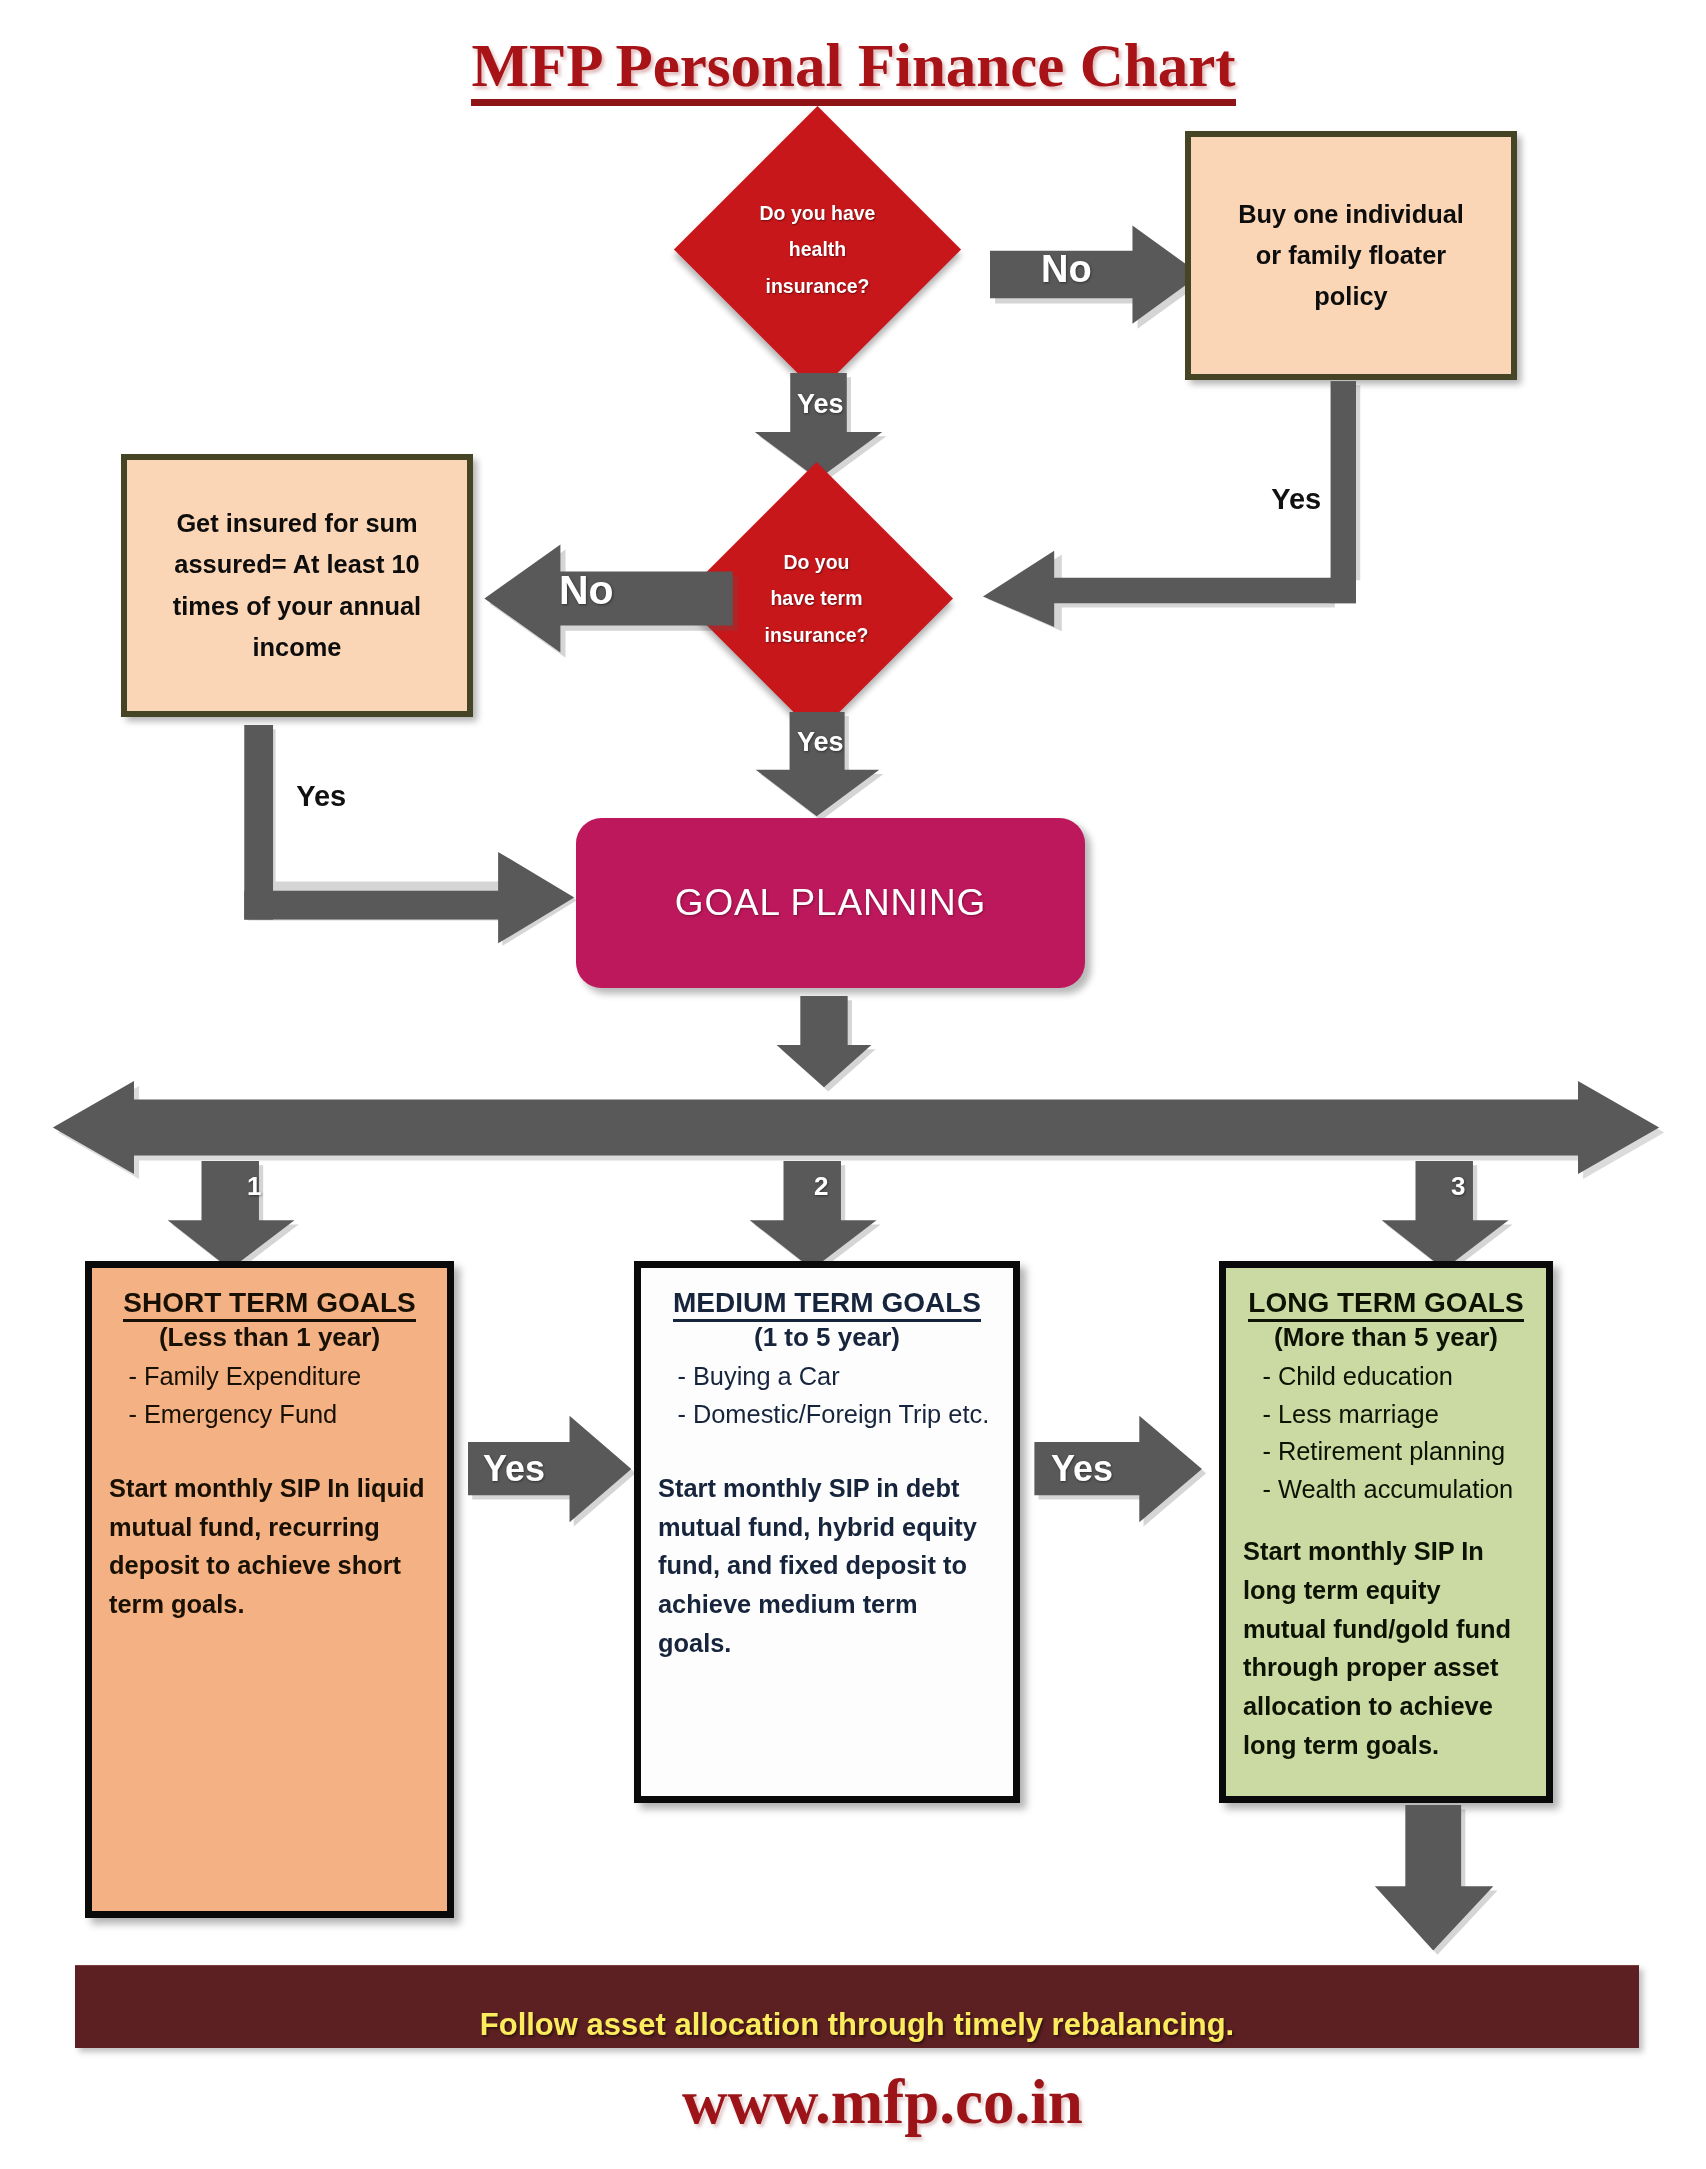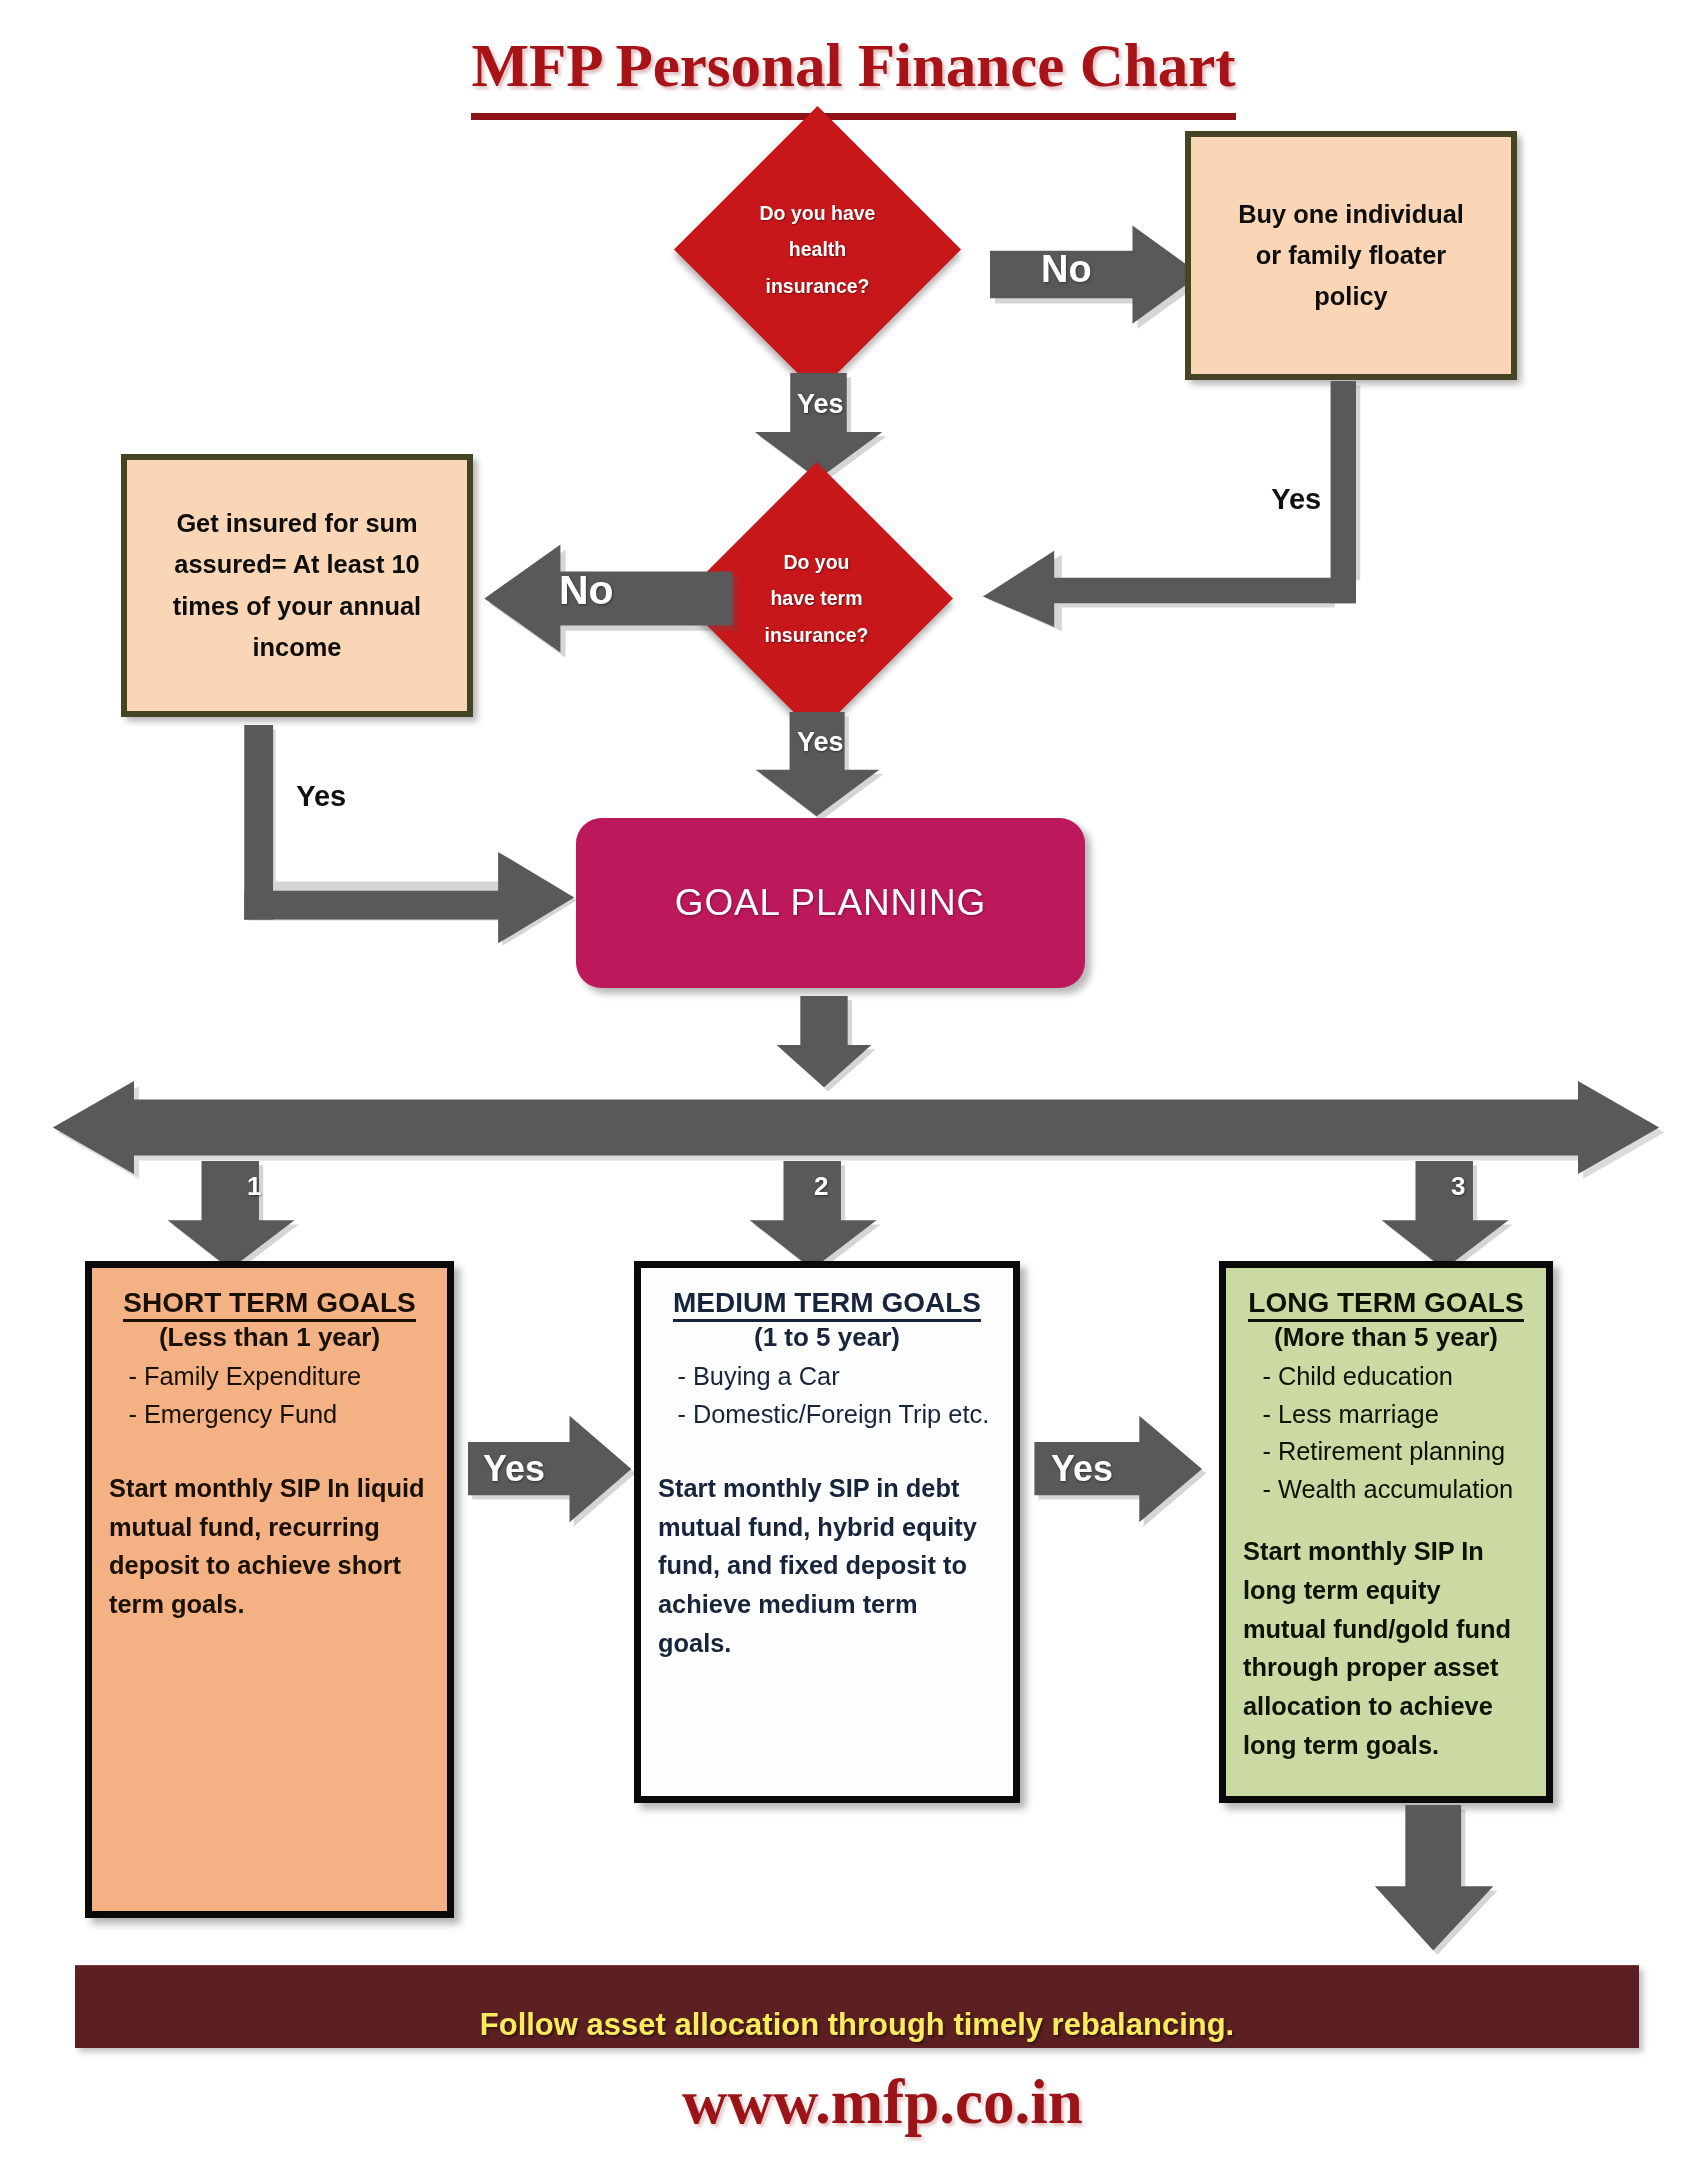--- a/index.html
+++ b/index.html
@@ -25,21 +25,21 @@
     text-align: center;
     font-family: "Liberation Serif", serif;
     font-weight: bold;
     font-size: 61px;
     color: #a81318;
     letter-spacing: 0px;
     text-shadow: 2.5px 2.5px 3.4px rgba(160,60,60,0.35);
   }
   .title span.ul {
     border-bottom: 7.6px solid #8e1418;
-    padding-bottom: 14px;
+    padding-bottom: 0;
   }
 
   
   .diamond {
     position: absolute;
     background: #C8171B;
     transform: rotate(45deg);
     box-shadow: 4.2px 4.2px 6px rgba(0,0,0,0.30);
   }
   .diamond > .dtext {

